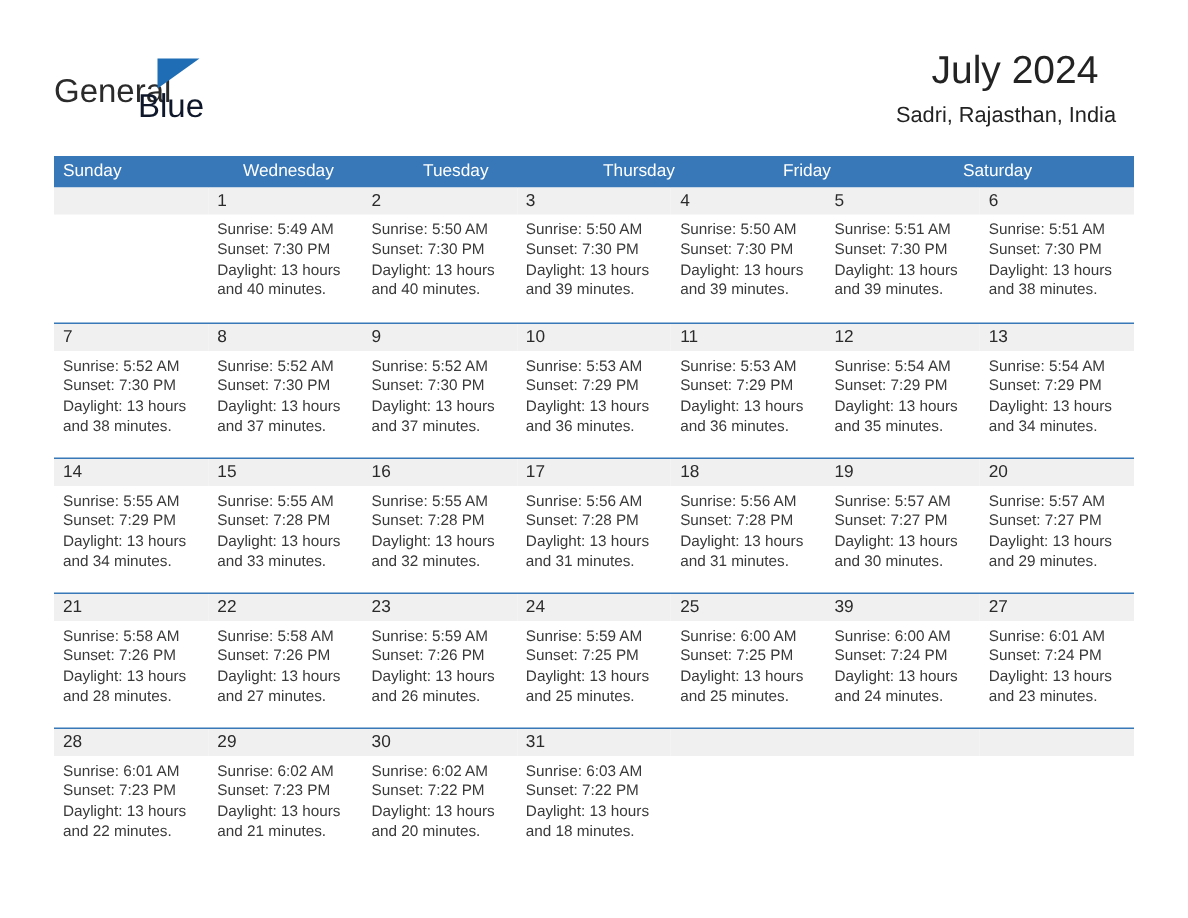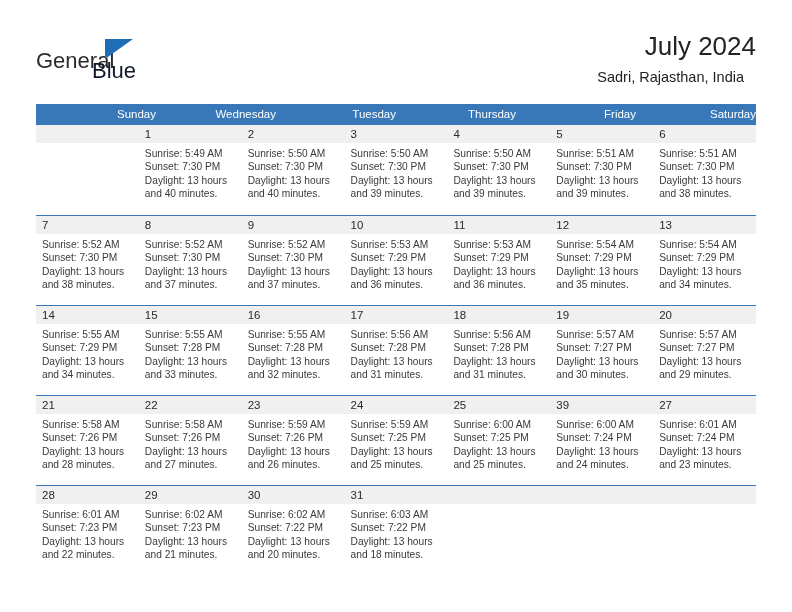--- a/index.html
+++ b/index.html
@@ -55,21 +55,21 @@
     left: 56px;
     top: 22px;
     font-size: 22px;
     color: #0f172a;
     line-height: 26px;
   }
   .title-block {
     position: absolute;
     right: 36px;
     top: 30px;
-    text-align: right;
+    text-align: center;
   }
   .cal-title {
     font-size: 26px;
     color: #232323;
     line-height: 32px;
     font-weight: normal;
     margin: 0;
     white-space: nowrap;
   }
   .cal-subtitle {
@@ -93,21 +93,20 @@
     height: 21px;
   }
   .weekday {
     flex: 1 1 0;
     color: #ffffff;
     font-size: 11.5px;
     line-height: 21px;
     padding-left: 6px;
     white-space: nowrap;
     overflow: hidden;
-    text-align: right;
   }
   .week-row {
     display: flex;
     border-top: 1px solid #3878b8;
     height: 90px;
   }
   .week-row:first-of-type { border-top: none; }
   .day-cell {
     flex: 1 1 0;
     position: relative;

